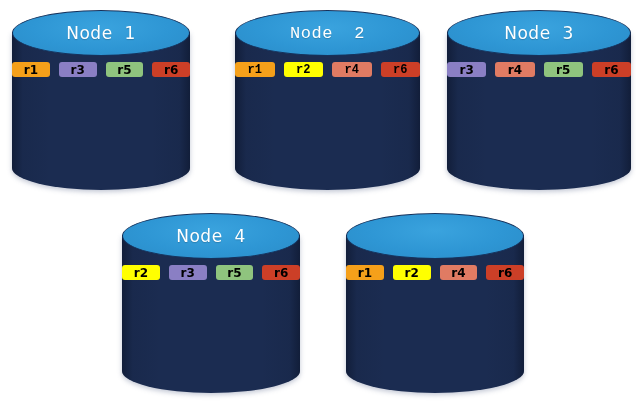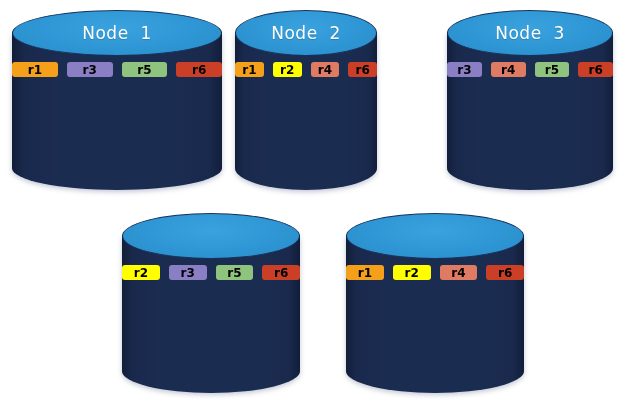--- a/index.html
+++ b/index.html
@@ -114,68 +114,69 @@
     font-weight: bold;
     color: #000000;
     line-height: 1;
     box-sizing: border-box;
   }
 </style>
 </head>
 <body>
 
 <div id="cluster-diagram" style="background: rgb(255, 255, 255);">
-    <div class="node" style="left: 12px; top: 10px; width: 210px; height: 180px;">
+    <div class="node" style="left: 12px; top: 10px; width: 178px; height: 180px;">
       <div class="node-cyl">
         <div class="cyl-body" style="background: rgb(27, 44, 81);"></div>
         <div class="cyl-shade"></div>
         <div class="cyl-top"></div>
       </div>
       <div class="node-label" style="color: rgb(255, 255, 255);">Node  1</div>
       <div class="shard-list">
         <div class="shard" style="background: rgb(245, 160, 26); color: rgb(0, 0, 0);">r1</div>
         <div class="shard" style="background: rgb(138, 127, 196); color: rgb(0, 0, 0);">r3</div>
         <div class="shard" style="background: rgb(143, 196, 126); color: rgb(0, 0, 0);">r5</div>
         <div class="shard" style="background: rgb(204, 63, 39); color: rgb(0, 0, 0);">r6</div>
       </div>
     </div>
-    <div class="node" style="left: 235px; top: 10px; width: 142px; height: 180px;">
+    <div class="node" style="left: 235px; top: 10px; width: 185px; height: 180px; font-family: Liberation Mono, monospace;">
       <div class="node-cyl">
         <div class="cyl-body" style="background: rgb(27, 44, 81);"></div>
         <div class="cyl-shade"></div>
         <div class="cyl-top"></div>
       </div>
       <div class="node-label" style="color: rgb(255, 255, 255);">Node  2</div>
       <div class="shard-list">
         <div class="shard" style="background: rgb(245, 160, 26); color: rgb(0, 0, 0);">r1</div>
         <div class="shard" style="background: rgb(255, 255, 0); color: rgb(0, 0, 0);">r2</div>
         <div class="shard" style="background: rgb(224, 123, 99); color: rgb(0, 0, 0);">r4</div>
         <div class="shard" style="background: rgb(204, 63, 39); color: rgb(0, 0, 0);">r6</div>
       </div>
     </div>
-    <div class="node" style="left: 447px; top: 10px; width: 166px; height: 180px;">
+    <div class="node" style="left: 447px; top: 10px; width: 184px; height: 180px;">
       <div class="node-cyl">
         <div class="cyl-body" style="background: rgb(27, 44, 81);"></div>
         <div class="cyl-shade"></div>
         <div class="cyl-top"></div>
       </div>
       <div class="node-label" style="color: rgb(255, 255, 255);">Node  3</div>
       <div class="shard-list">
         <div class="shard" style="background: rgb(138, 127, 196); color: rgb(0, 0, 0);">r3</div>
         <div class="shard" style="background: rgb(224, 123, 99); color: rgb(0, 0, 0);">r4</div>
         <div class="shard" style="background: rgb(143, 196, 126); color: rgb(0, 0, 0);">r5</div>
         <div class="shard" style="background: rgb(204, 63, 39); color: rgb(0, 0, 0);">r6</div>
       </div>
     </div>
     <div class="node" style="left: 122px; top: 213px; width: 178px; height: 180px;">
       <div class="node-cyl">
         <div class="cyl-body" style="background: rgb(27, 44, 81);"></div>
         <div class="cyl-shade"></div>
         <div class="cyl-top"></div>
       </div>
+      <div class="node-label" style="color: rgb(255, 255, 255);">Node  4</div>
       <div class="shard-list">
         <div class="shard" style="background: rgb(255, 255, 0); color: rgb(0, 0, 0);">r2</div>
         <div class="shard" style="background: rgb(138, 127, 196); color: rgb(0, 0, 0);">r3</div>
         <div class="shard" style="background: rgb(143, 196, 126); color: rgb(0, 0, 0);">r5</div>
         <div class="shard" style="background: rgb(204, 63, 39); color: rgb(0, 0, 0);">r6</div>
       </div>
     </div>
     <div class="node" style="left: 346px; top: 213px; width: 178px; height: 180px;">
       <div class="node-cyl">
         <div class="cyl-body" style="background: rgb(27, 44, 81);"></div>

